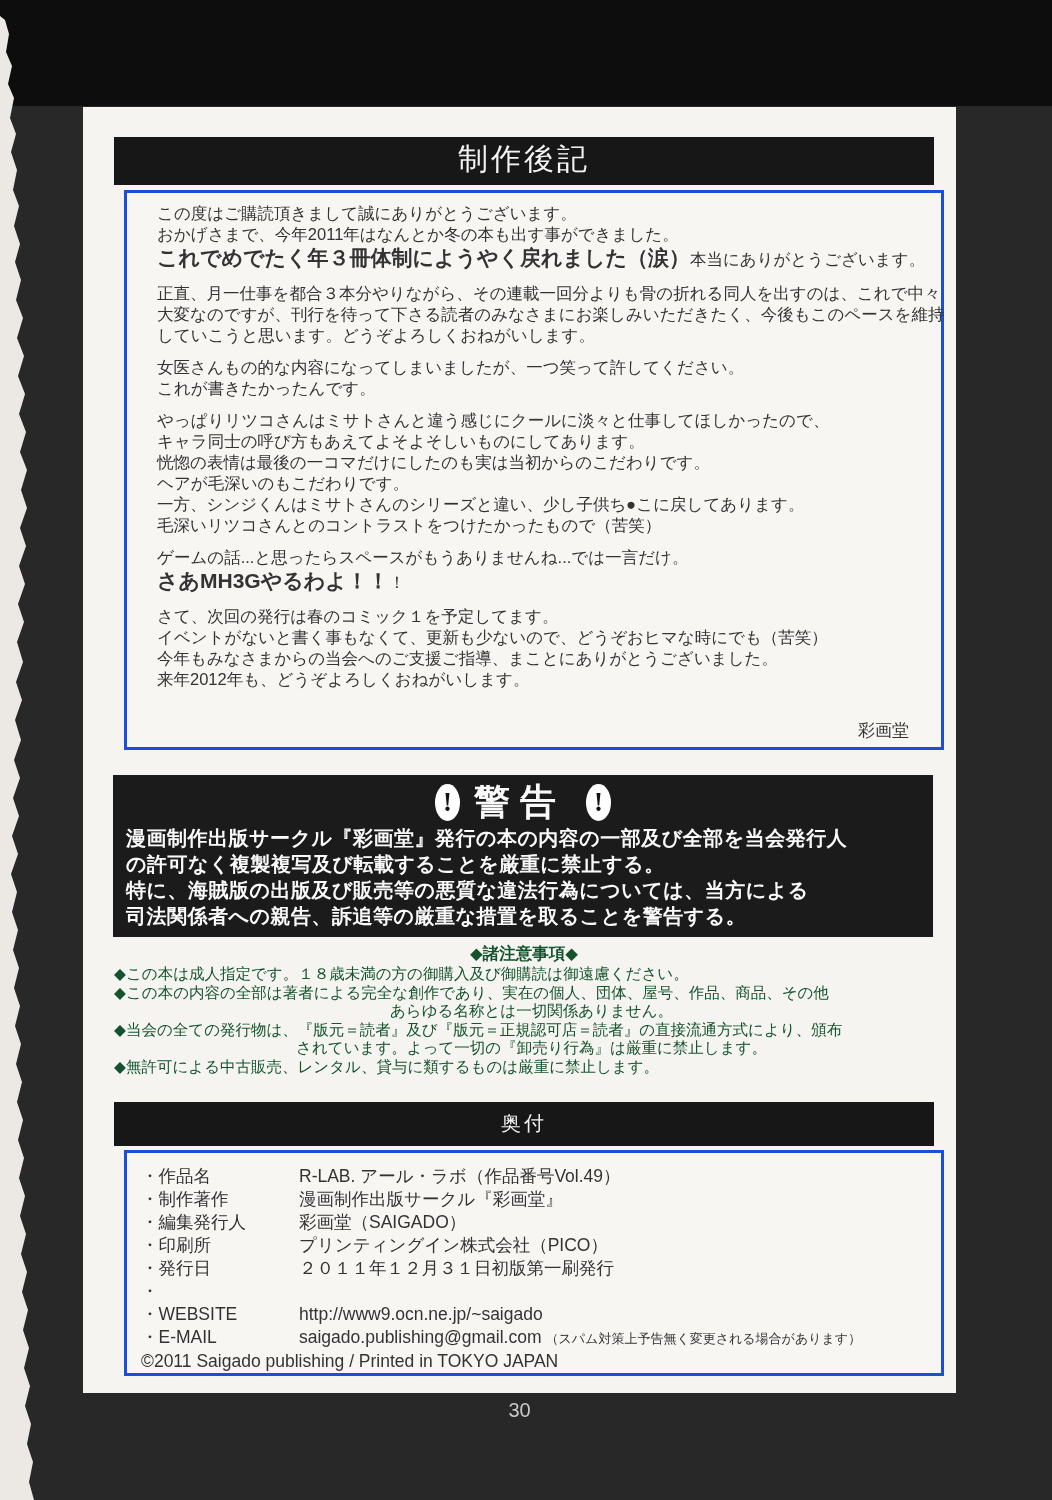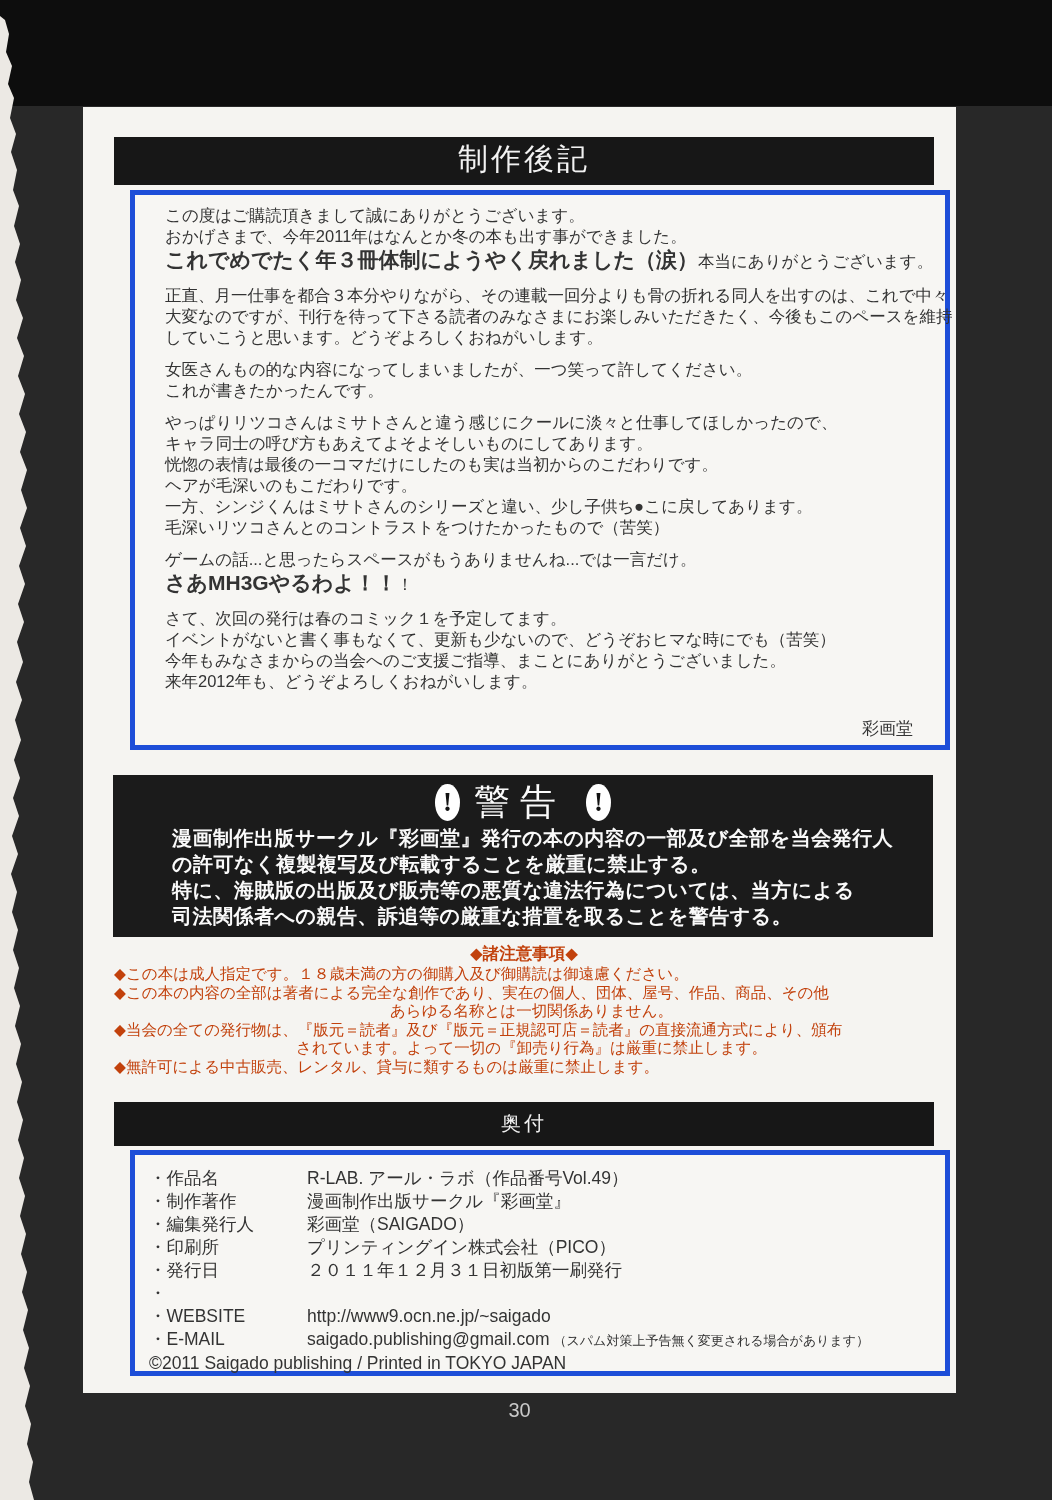--- a/index.html
+++ b/index.html
@@ -5,35 +5,35 @@
   html,body{margin:0;padding:0;background:#282828;}
   .canvas{position:relative;width:1052px;height:1500px;background:#282828;overflow:hidden;
           font-family:"Liberation Sans","DejaVu Sans",sans-serif;color:#333;}
   .top-band{position:absolute;left:0;top:0;width:1052px;height:106px;background:#0d0d0d;}
   .torn-edge{position:absolute;left:0;top:0;}
   .page{position:absolute;left:83px;top:107px;width:873px;height:1286px;background:#f5f4f1;}
   .bar{position:absolute;left:31px;width:820px;background:#171717;color:#f2f2f2;
        text-align:center;letter-spacing:3px;font-family:Liberation Mono, monospace;}
   .bar-postscript{top:30px;height:48px;font-size:30px;line-height:49px;}
   .bar-colophon{top:995px;height:44px;font-size:20px;line-height:45px;}
-  .box{position:absolute;left:47px;width:820px;border:5px solid #1d4ed8;box-sizing:border-box;background:#f7f6f3;}
+  .box{position:absolute;left:41px;width:820px;border:3px solid #1d4ed8;box-sizing:border-box;background:#f7f6f3;}
   .postscript-box{top:83px;height:560px;padding:10px 26px 0 30px;font-size:16.5px;line-height:21px;}
   .para{margin:0 0 11px 0;}
   .line{white-space:nowrap;}
   .bold-line{font-weight:bold;font-size:21px;line-height:26px;}
   .signature{position:absolute;right:32px;bottom:6px;font-size:17px;}
   .warning-box{position:absolute;left:30px;top:668px;width:820px;height:162px;background:#1b1b1b;
                color:#fafafa;font-family:"Liberation Serif","DejaVu Serif",serif;}
   .warning-header{height:46px;display:flex;align-items:center;justify-content:center;padding-top:4px;}
   .bang-oval{display:inline-flex;width:25px;height:37px;border-radius:50%;background:#ffffff;color:#121212;
              font-weight:bold;font-size:27px;align-items:center;justify-content:center;line-height:1;}
-  .warning-title{font-size:36px;font-weight:normal;letter-spacing:10px;margin:0 20px 0 14px;text-align:right;}
-  .warning-lines{padding-left:13px;font-size:20px;font-weight:bold;line-height:26px;letter-spacing:0.5px;margin-left:46px;}
+  .warning-title{font-size:36px;font-weight:bold;letter-spacing:10px;margin:0 20px 0 14px;text-align:right;}
+  .warning-lines{padding-left:13px;font-size:20px;font-weight:bold;line-height:26px;letter-spacing:0.5px;}
   .warning-lines div{white-space:nowrap;}
-  .notices{position:absolute;left:31px;top:836px;width:820px;font-size:15.5px;line-height:18.5px;color:#c2410c;}
+  .notices{position:absolute;left:31px;top:836px;width:820px;font-size:15.5px;line-height:18.5px;color:#14532d;}
   .notices-title{text-align:center;font-weight:bold;font-size:16.5px;line-height:20px;margin-bottom:2px;}
   .notice-line{white-space:nowrap;}
   .notice-indent{padding-left:15px;text-align:center;}
   .colophon-box{top:1043px;height:226px;padding:12px 14px 13px 14px;font-size:17.5px;line-height:23px;}
   .crow{display:flex;white-space:nowrap;}
   .clabel{width:158px;flex:0 0 158px;}
   .cvalue{flex:1;}
   .cnote{font-size:13px;margin-left:4px;}
   .copyright{line-height:23px;}
   .page-number{position:absolute;left:83px;top:1399px;width:873px;text-align:center;

